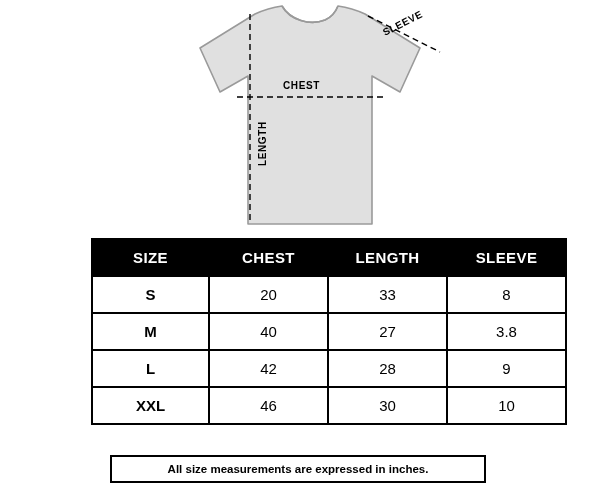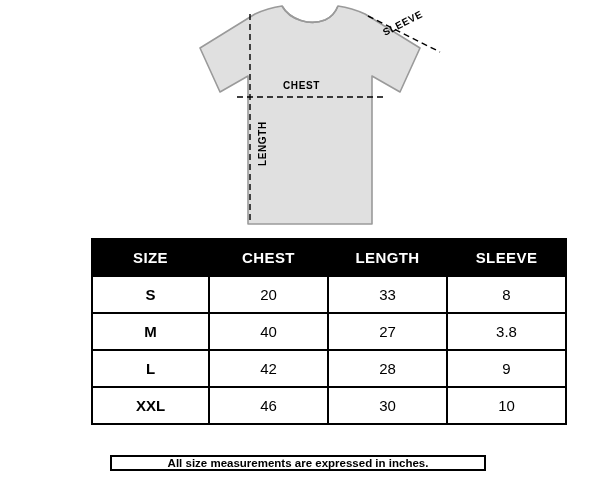--- a/index.html
+++ b/index.html
@@ -95,21 +95,21 @@
   table.size-table col.c2 { width: 119px; }
   table.size-table col.c3 { width: 119px; }
   table.size-table col.c4 { width: 119px; }
 
   
   .footnote {
     position: absolute;
     left: 110px;
     top: 455px;
     width: 376px;
-    height: 16px;
+    height: 28px;
     border: 2px solid #000;
     display: flex;
     align-items: center;
     justify-content: center;
     font-size: 11.5px;
     font-weight: bold;
     box-sizing: border-box;
     background: #fff;
   }
 </style>

